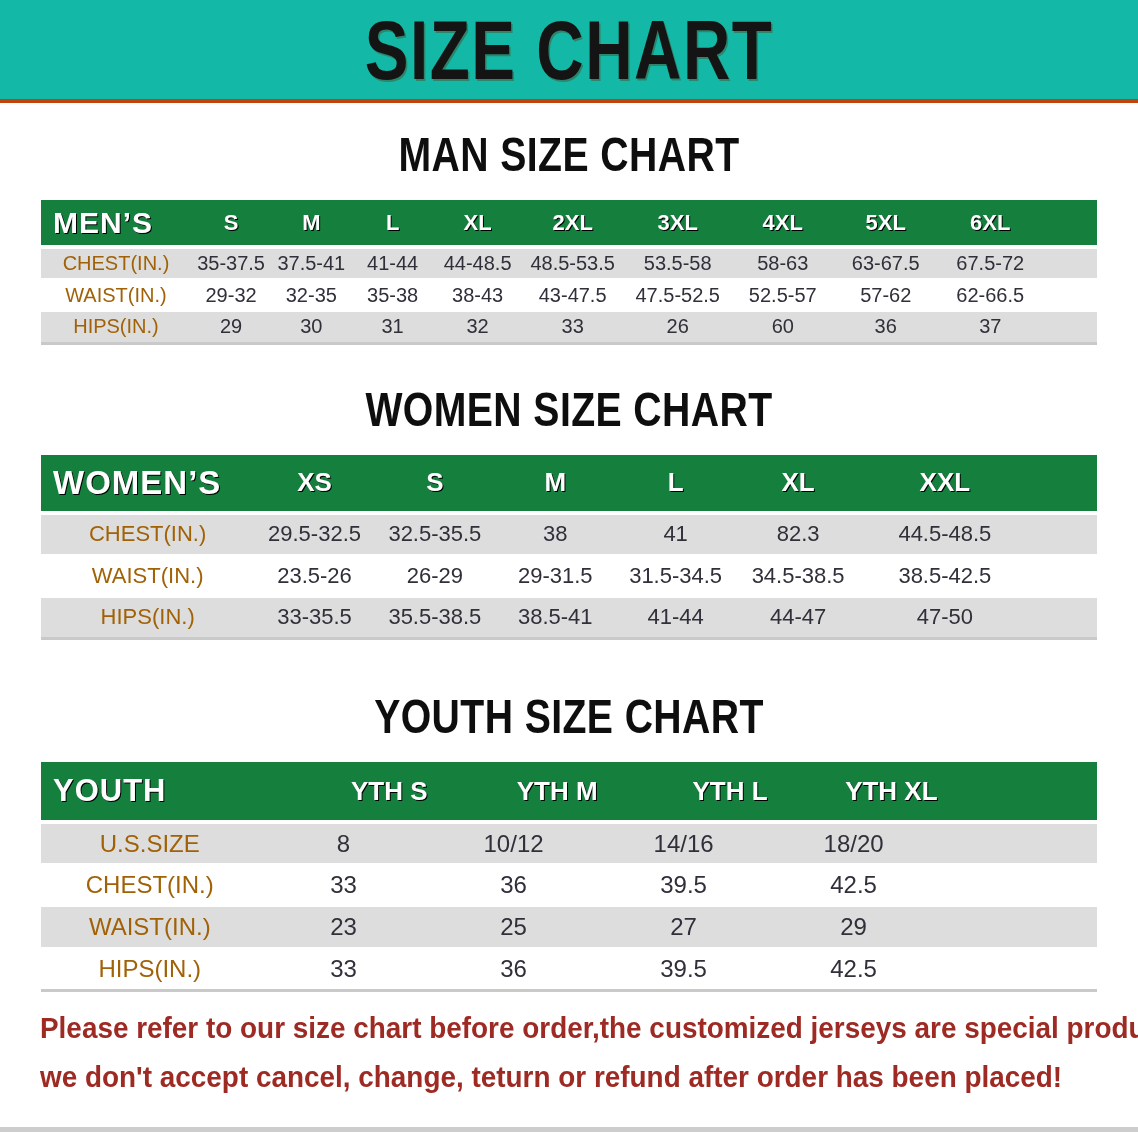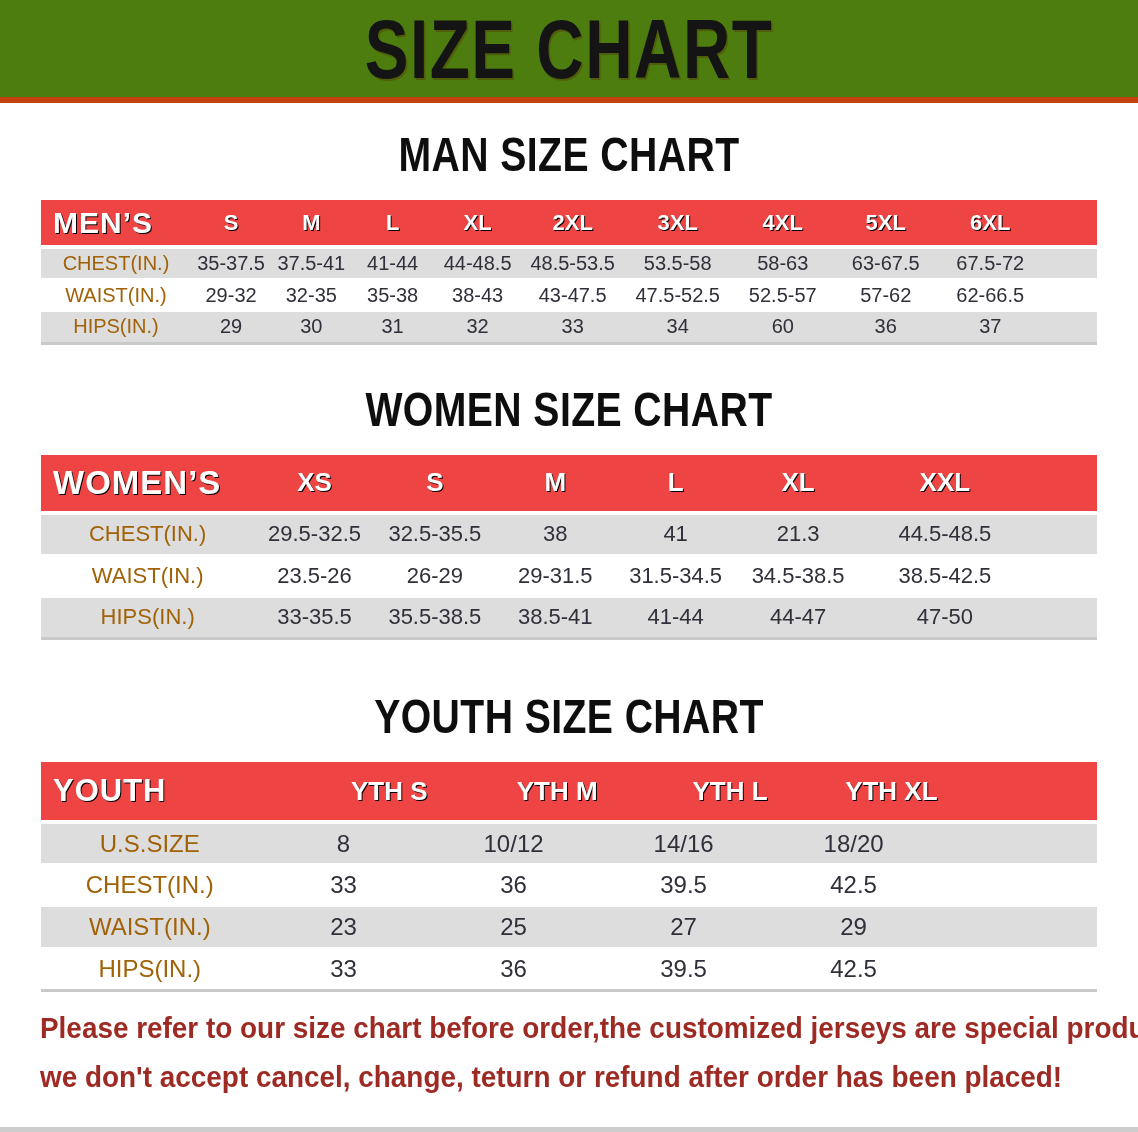--- a/index.html
+++ b/index.html
@@ -8,22 +8,22 @@
     width: 1138px; height: 1132px;
     background: #ffffff;
     font-family: "Liberation Sans", sans-serif;
     position: relative;
     overflow: hidden;
   }
 
   
   .banner {
     height: 103px;
-    background: #4d7c0f;
-    border-bottom: 6px solid #c2410c;
+    background: #14b8a6;
+    border-bottom: 4px solid #c2410c;
     display: flex; align-items: center; justify-content: center;
   }
   .banner-title {
     margin: 0; width: 100%;
     text-align: center;
     font-size: 84px; font-weight: 800; line-height: 1;
     color: #141414;
     letter-spacing: 2px;
     transform: scaleX(0.78);
     white-space: nowrap;
@@ -46,21 +46,21 @@
 
   
   .size-table {
     width: 1056px;
     margin: 21px auto 0 auto;
     border-collapse: collapse;
     table-layout: fixed;
     border-bottom: 3px solid #c9c9c9;
   }
   .size-table thead th {
-    background: #ef4444;
+    background: #15803d;
     color: #ffffff;
     text-align: center;
     vertical-align: middle;
     border-bottom: 4px solid #ffffff;
     font-weight: 600;
     text-shadow: 1px 1px 0 #000;
     margin-top: 40px;
   }
   .size-table thead th:first-child {
     text-align: left;
@@ -180,21 +180,21 @@
           <td>62-66.5</td>
           <td></td>
         </tr>
         <tr>
           <td>HIPS(IN.)</td>
           <td>29</td>
           <td>30</td>
           <td>31</td>
           <td>32</td>
           <td>33</td>
-          <td>34</td>
+          <td>26</td>
           <td>60</td>
           <td>36</td>
           <td>37</td>
           <td></td>
         </tr>
       </tbody>
     </table>
 
   <h2 class="section-heading heading-women">WOMEN SIZE CHART</h2>
   <table class="size-table table-women">
@@ -220,21 +220,21 @@
           <th></th>
         </tr>
       </thead>
       <tbody>
         <tr>
           <td>CHEST(IN.)</td>
           <td>29.5-32.5</td>
           <td>32.5-35.5</td>
           <td>38</td>
           <td>41</td>
-          <td>21.3</td>
+          <td>82.3</td>
           <td>44.5-48.5</td>
           <td></td>
         </tr>
         <tr>
           <td>WAIST(IN.)</td>
           <td>23.5-26</td>
           <td>26-29</td>
           <td>29-31.5</td>
           <td>31.5-34.5</td>
           <td>34.5-38.5</td>

